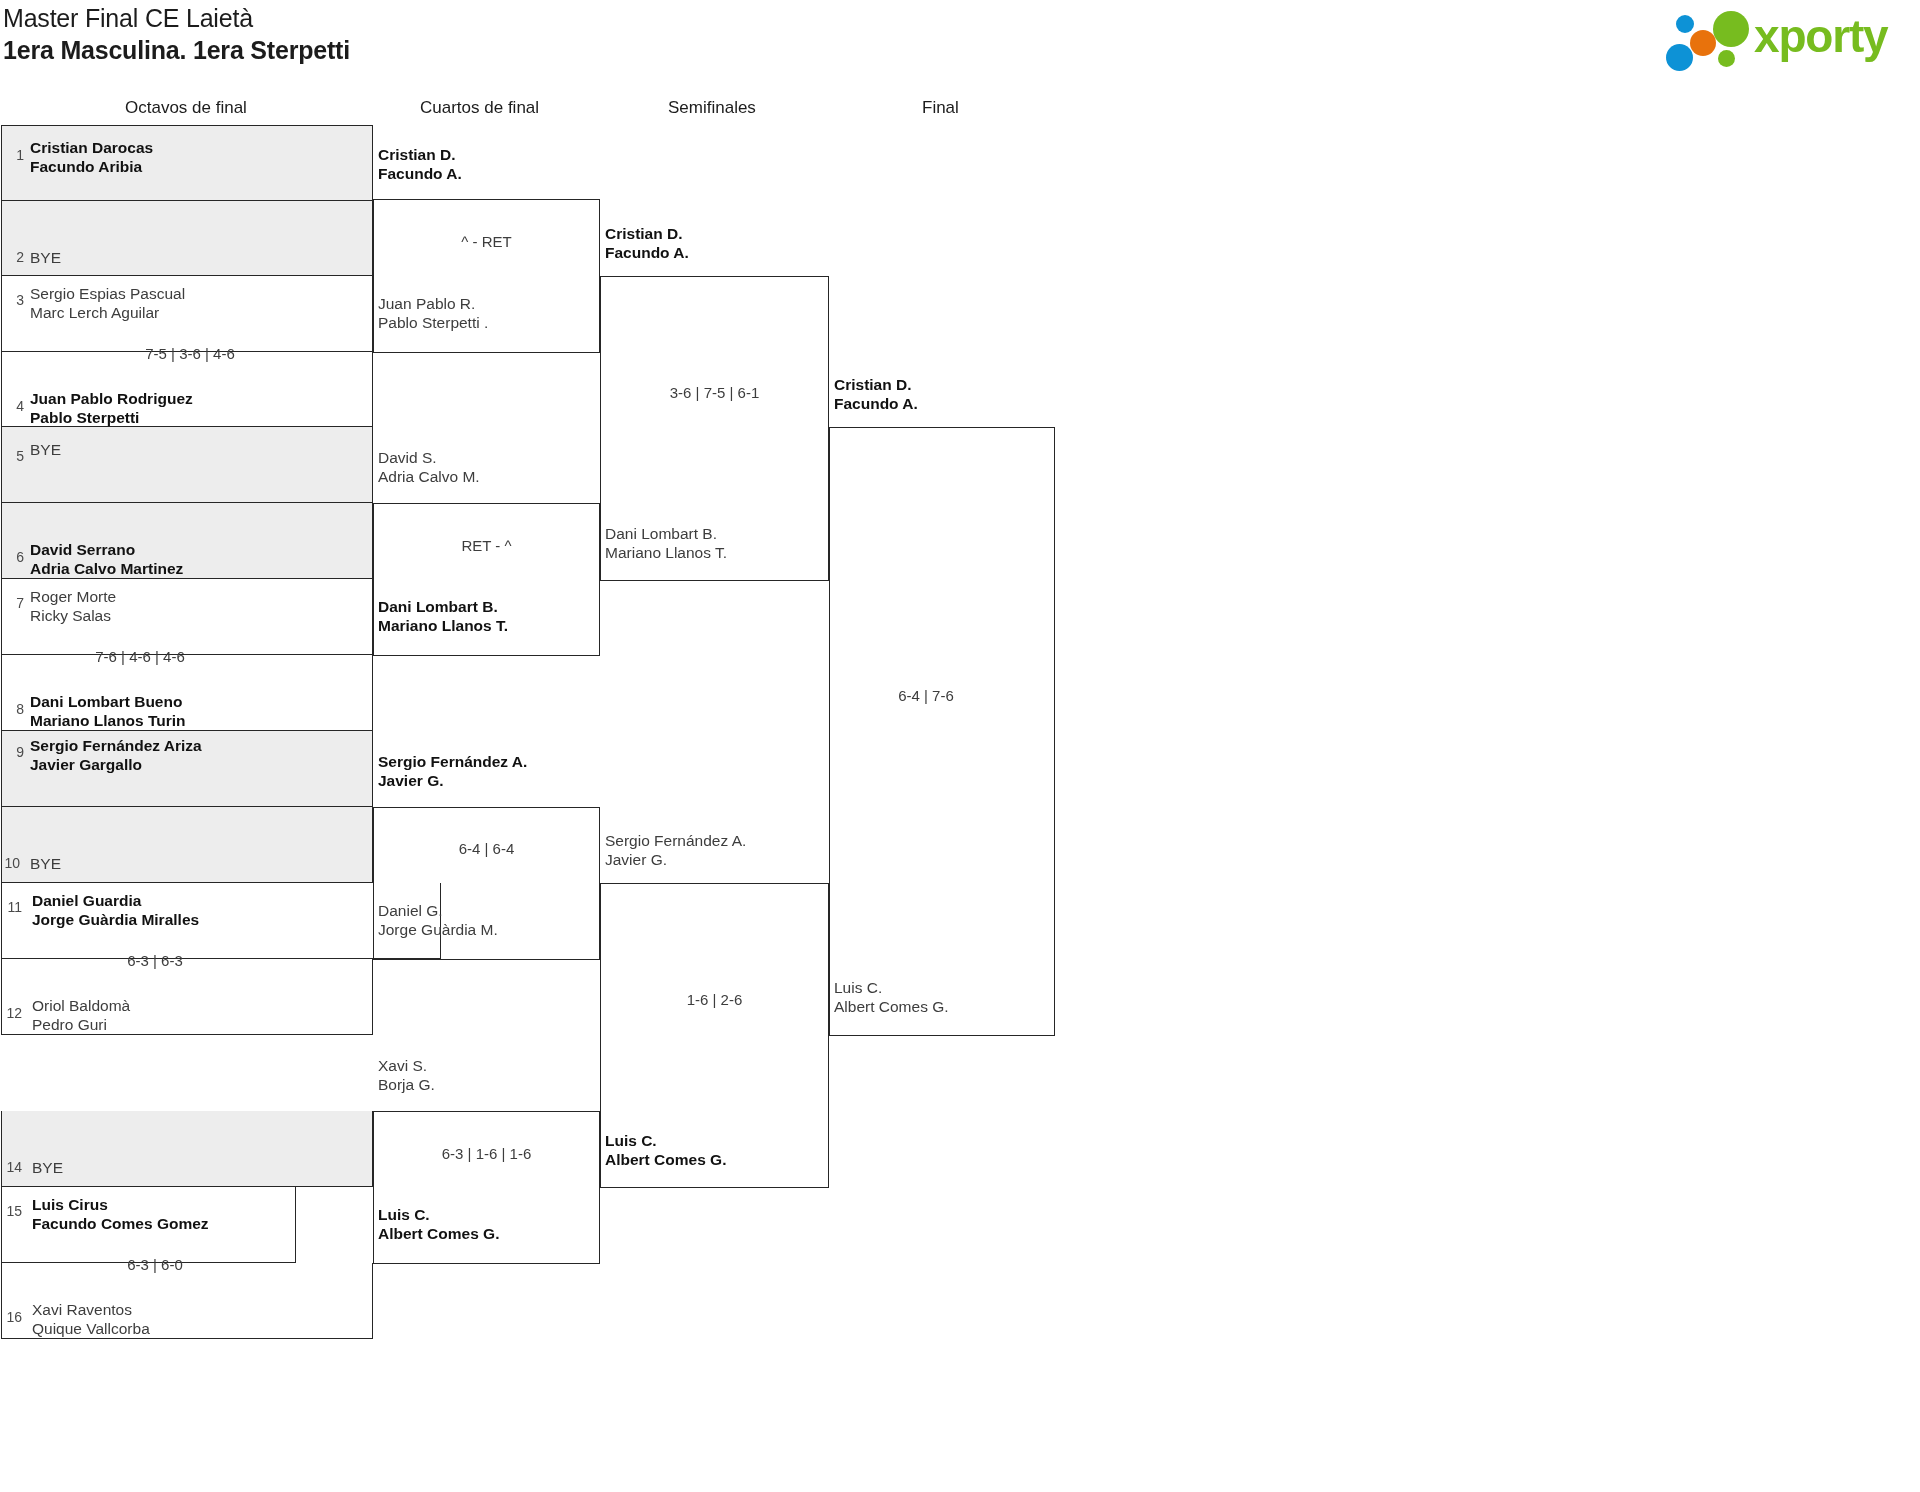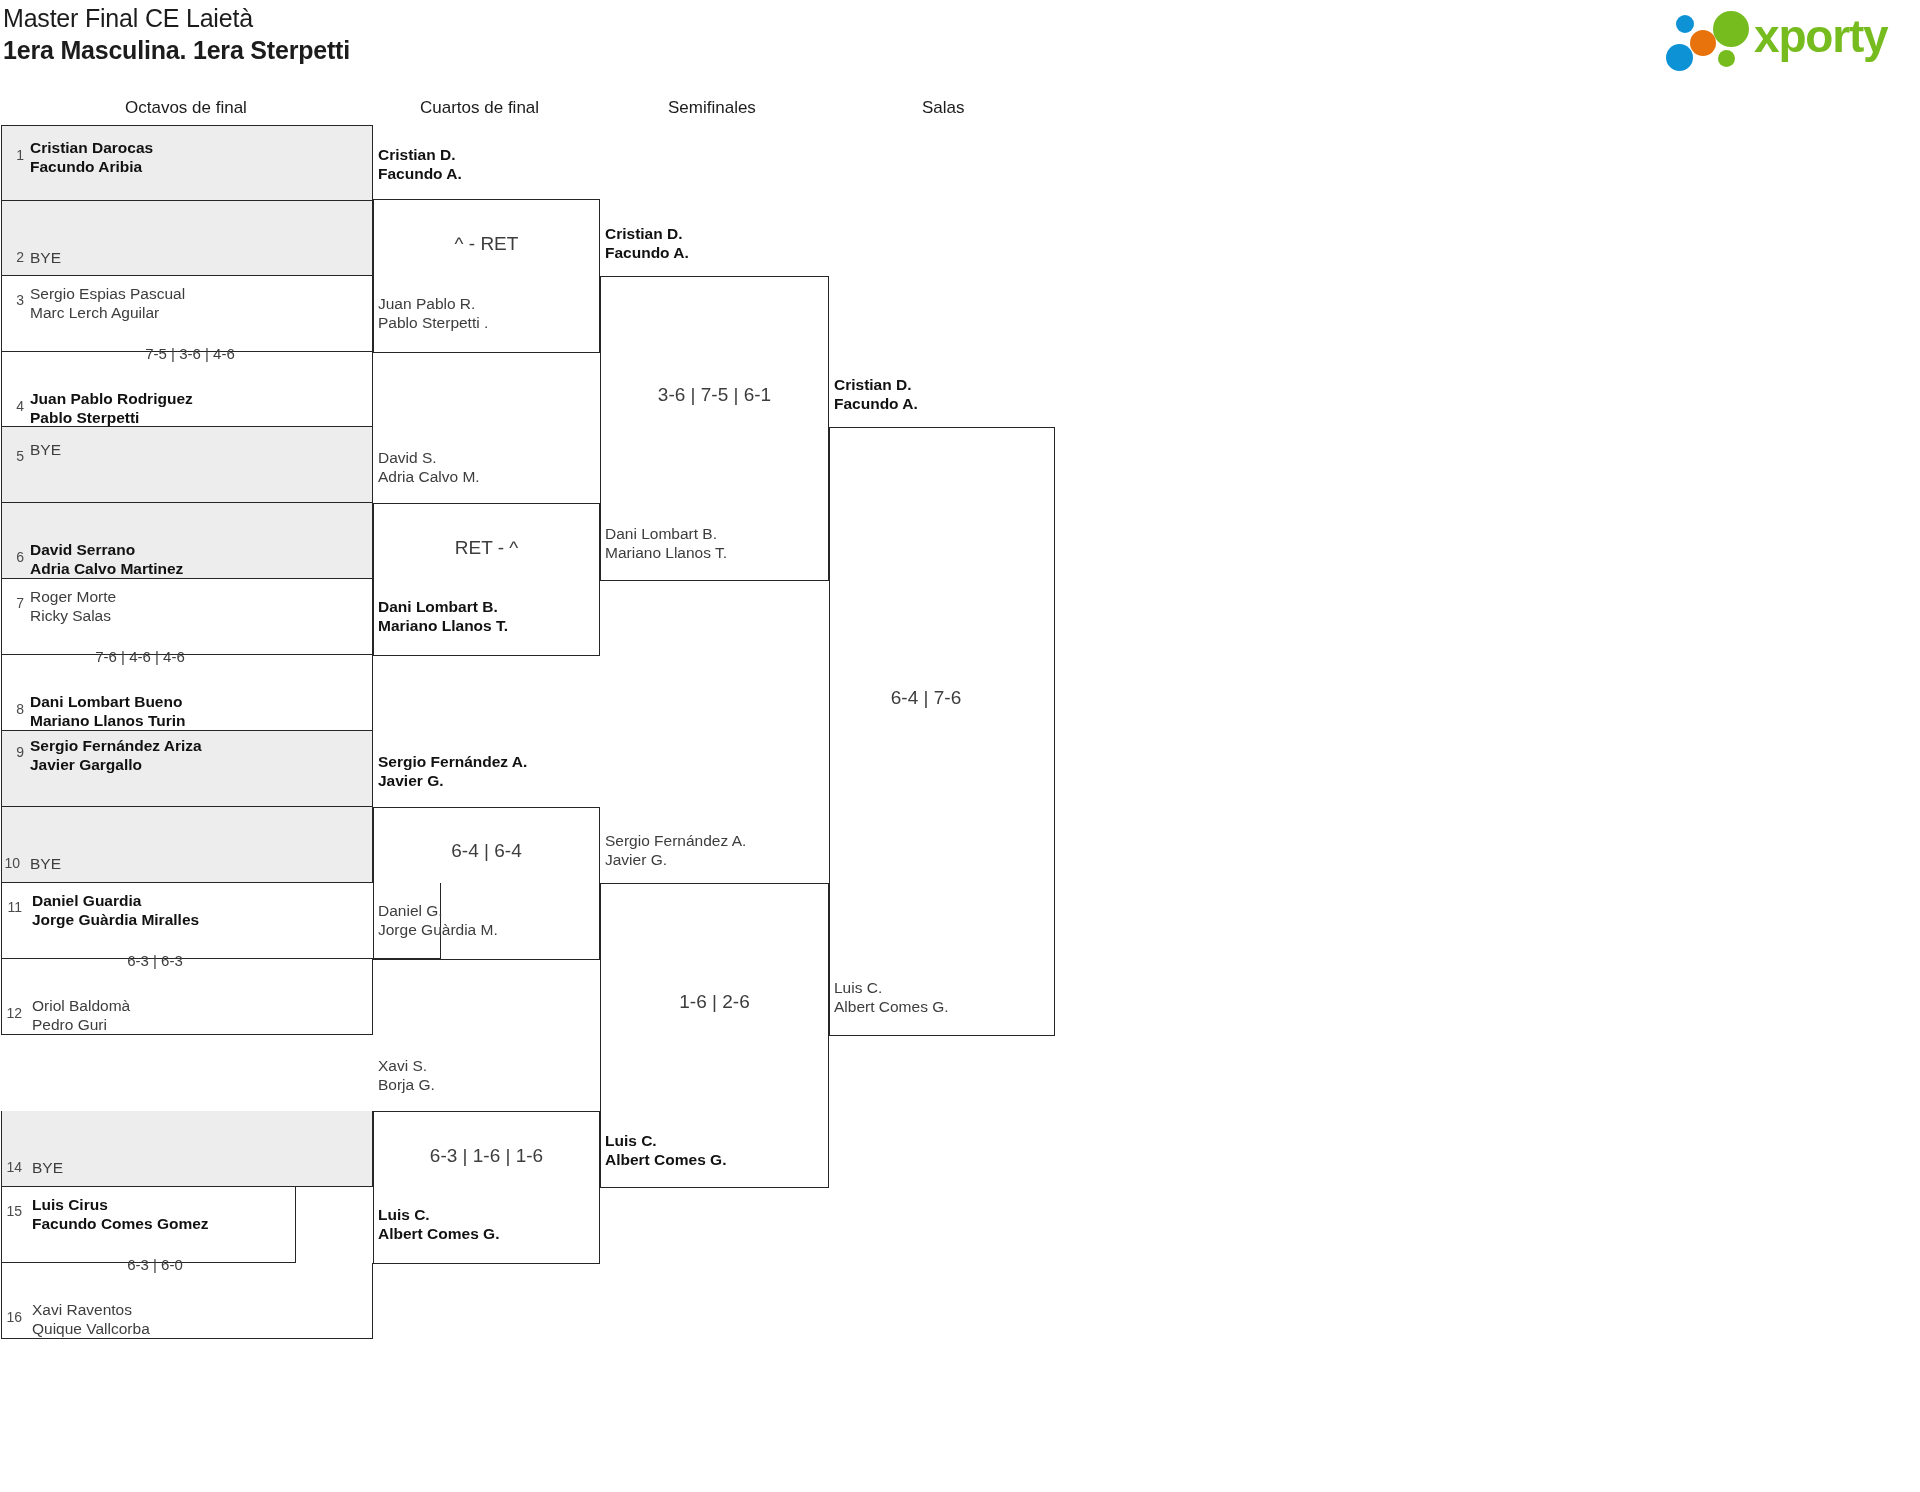--- a/index.html
+++ b/index.html
@@ -121,21 +121,21 @@
   }
 
   
   .mbox {
     position: absolute;
     box-sizing: border-box;
     border: 1px solid #262626;
   }
   .mbox-score {
     position: absolute;
-    font-size: 19px;
+    font-size: 15px;
     color: #3d3d3d;
     text-align: center;
     white-space: nowrap;
   }
 </style>
 </head>
 <body>
 
 <div class="hdr">
   <div class="hdr-title">Master Final CE Laietà</div>
@@ -150,21 +150,21 @@
     <svg class="chev" width="30" height="40" viewBox="0 0 30 40">
       <path d="M4 3 L22 20 L4 37 L1 31 L14 20 L1 9 Z" fill="#77bc1f"></path>
     </svg>
     <span class="logo-word">xporty</span>
   </div>
 </div>
 
 <div class="round-hdr" style="left:125px; top:98px;">Octavos de final</div>
 <div class="round-hdr" style="left:420px; top:98px;">Cuartos de final</div>
 <div class="round-hdr" style="left:668px; top:98px;">Semifinales</div>
-<div class="round-hdr" style="left:922px; top:98px;">Salas</div>
+<div class="round-hdr" style="left:922px; top:98px;">Final</div>
 
 <div class="bracket">
 
   <div class="r1cell shade first" style="left:1px; top:125px; width:372px; height:76px;">
     <span class="seed" style="left:0px; top:21px;">1</span>
     <span class="names win" style="left:28px; top:12px;">Cristian Darocas</span>
     <span class="names win" style="left:28px; top:31px;">Facundo Aribia</span>
   </div>
   <div class="r1cell shade" style="left:1px; top:201px; width:372px; height:75px;">
     <span class="seed" style="left:0px; top:48px;">2</span>

